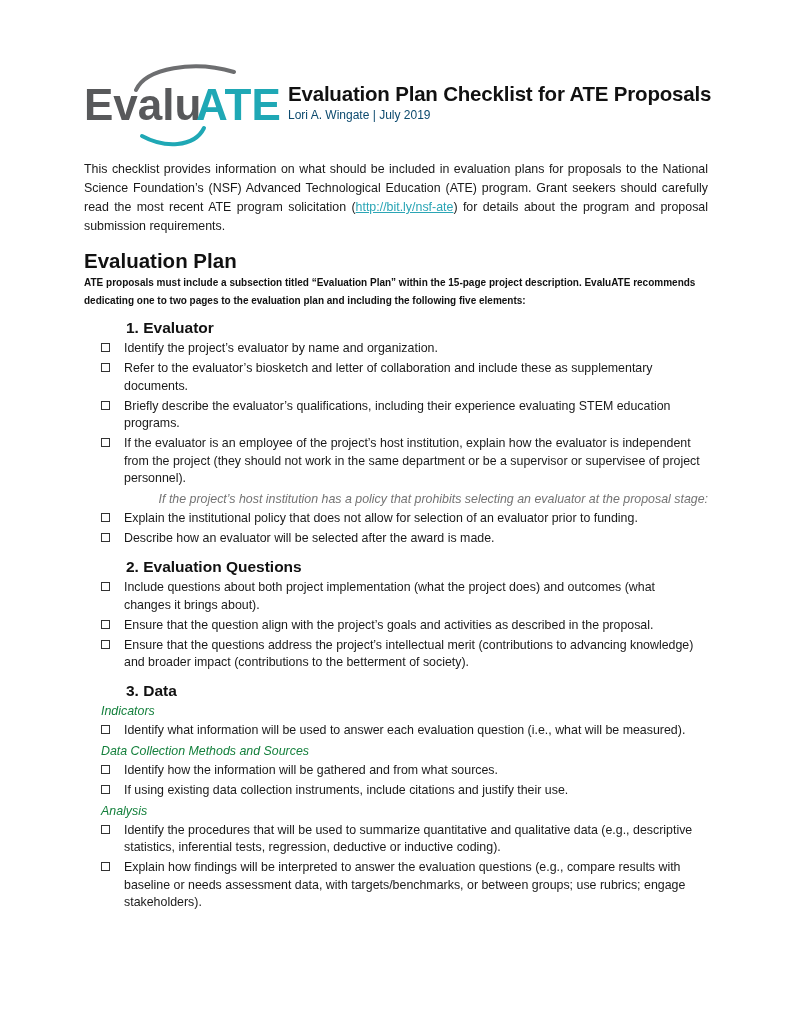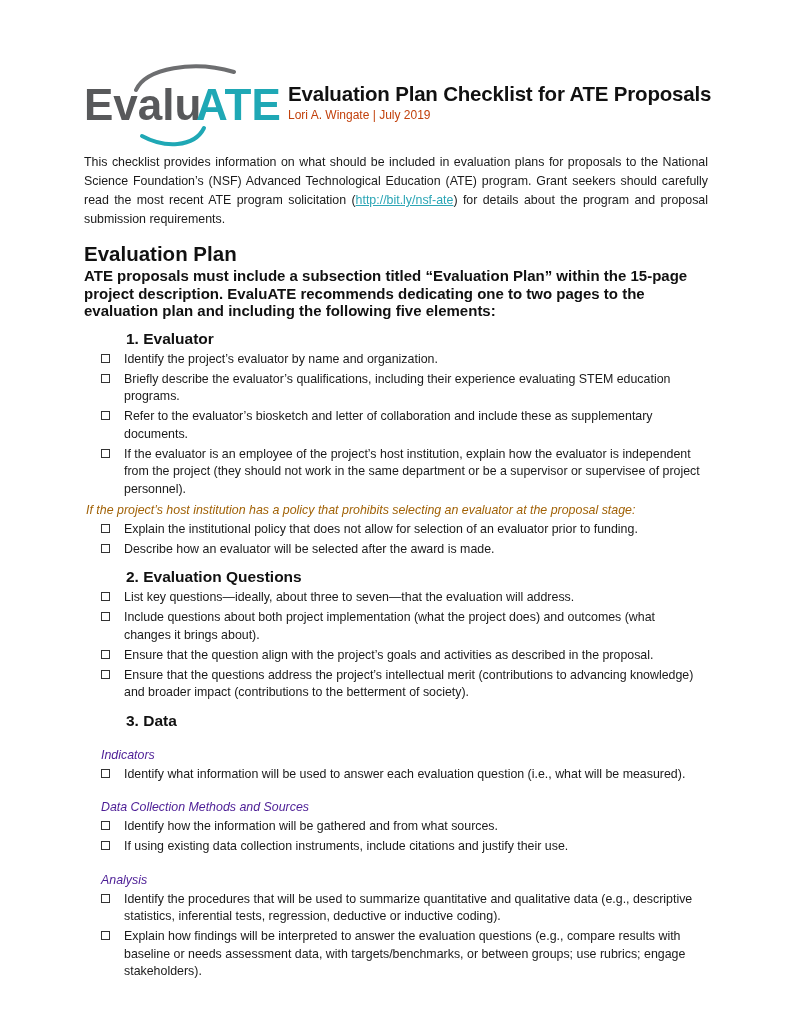--- a/index.html
+++ b/index.html
@@ -7,43 +7,43 @@
       width: 791px; height: 1024px; position: relative; overflow: hidden;
       font-family: "Liberation Sans", sans-serif; color: #1a1a1a;
     }
     .page { position: absolute; left: 84px; top: 62px; width: 624px; }
 
     .header { position: relative; height: 88px; }
     .logo { position: absolute; left: 0; top: 0; width: 196px; height: 86px; }
     .logo svg { width: 196px; height: 86px; display: block; }
     .title-block { position: absolute; left: 204px; top: 20px; }
     .doc-title { font-size: 20.5px; font-weight: bold; color: #111; letter-spacing: -0.2px; white-space: nowrap; }
-    .doc-byline { font-size: 12px; color: #c2410c; margin-top: 2px; white-space: nowrap; }
+    .doc-byline { font-size: 12px; color: #0c4a6e; margin-top: 2px; white-space: nowrap; }
 
     .intro {
-      margin-top: 3px; font-size: 12.4px; line-height: 19px; text-align: justify; color: #1a1a1a;
+      margin-top: 10px; font-size: 12.4px; line-height: 19px; text-align: justify; color: #1a1a1a;
     }
     .intro a { color: #2aa5b5; text-decoration: underline; }
 
     .section-title { font-size: 20.5px; font-weight: bold; margin-top: 4px; line-height: 26px; color: #111; }
-    .section-lead { font-size: 15px; font-weight: bold; line-height: 17.5px; color: #111; }
+    .section-lead { font-size: 10px; font-weight: bold; line-height: 17.5px; color: #111; }
 
     .sub-title { font-size: 15.5px; font-weight: bold; margin-top: 9px; line-height: 20px; color: #111; margin-left: 42px; }
 
     .items { margin: 2px 8px 0 0; padding: 0; list-style: none; }
     .item {
       position: relative; padding-left: 40px; font-size: 12.4px; line-height: 17.5px;
       margin-bottom: 2.5px; color: #1a1a1a;
     }
     .cbx {
       position: absolute; left: 17px; top: 3px; width: 9px; height: 9px;
       border: 1px solid #333; box-sizing: border-box; background: #fff; cursor: pointer;
     }
-    .note { font-size: 12.4px; font-style: italic; line-height: 18px; padding-left: 2px; margin-bottom: 2px; color: #a16207; }
-    .group-label { font-size: 12.4px; font-style: italic; line-height: 18px; padding-left: 17px; margin-top: 15px; color: #4c1d95; }
+    .note { font-size: 12.4px; font-style: italic; line-height: 18px; padding-left: 2px; margin-bottom: 2px; color: #737373; text-align: right; }
+    .group-label { font-size: 12.4px; font-style: italic; line-height: 18px; padding-left: 17px; margin-top: 1px; color: #15803d; }
   </style>
 </head>
 <body>
 
 <div class="page">
 
   <div class="header">
     <div class="logo">
       <svg viewBox="0 0 196 86" xmlns="http://www.w3.org/2000/svg">
         <path d="M52 28 C 62 6, 110 -2, 150 10" fill="none" stroke="#6d6e70" stroke-width="4" stroke-linecap="round"></path>
@@ -61,33 +61,33 @@
   <p class="intro">
     <span>This checklist provides information on what should be included in evaluation plans for proposals to the National Science Foundation’s (NSF) Advanced Technological Education (ATE) program. Grant seekers should carefully read the most recent ATE program solicitation (</span><a>http://bit.ly/nsf-ate</a><span>) for details about the program and proposal submission requirements.</span>
   </p>
 
   <div class="section-title">Evaluation Plan</div>
   <div class="section-lead">ATE proposals must include a subsection titled “Evaluation Plan” within the 15-page project description. EvaluATE recommends dedicating one to two pages to the evaluation plan and including the following five elements:</div>
 
   <div class="sub-title">1. Evaluator</div>
   <ul class="items">
     <li class="item"><span class="cbx"></span><span>Identify the project’s evaluator by name and organization.</span></li>
+    <li class="item"><span class="cbx"></span><span>Refer to the evaluator’s biosketch and letter of collaboration and include these as supplementary documents.</span></li>
     <li class="item"><span class="cbx"></span><span>Briefly describe the evaluator’s qualifications, including their experience evaluating STEM education programs.</span></li>
-    <li class="item"><span class="cbx"></span><span>Refer to the evaluator’s biosketch and letter of collaboration and include these as supplementary documents.</span></li>
     <li class="item"><span class="cbx"></span><span>If the evaluator is an employee of the project’s host institution, explain how the evaluator is independent from the project (they should not work in the same department or be a supervisor or supervisee of project personnel).</span></li>
   </ul>
   <div class="note">If the project’s host institution has a policy that prohibits selecting an evaluator at the proposal stage:</div>
   <ul class="items">
     <li class="item"><span class="cbx"></span><span>Explain the institutional policy that does not allow for selection of an evaluator prior to funding.</span></li>
     <li class="item"><span class="cbx"></span><span>Describe how an evaluator will be selected after the award is made.</span></li>
   </ul>
 
   <div class="sub-title">2. Evaluation Questions</div>
   <ul class="items">
-    <li class="item"><span class="cbx"></span><span>List key questions—ideally, about three to seven—that the evaluation will address.</span></li>
+    <li class="item"><span class="cbx"></span></li>
     <li class="item"><span class="cbx"></span><span>Include questions about both project implementation (what the project does) and outcomes (what changes it brings about).</span></li>
     <li class="item"><span class="cbx"></span><span>Ensure that the question align with the project’s goals and activities as described in the proposal.</span></li>
     <li class="item"><span class="cbx"></span><span>Ensure that the questions address the project’s intellectual merit (contributions to advancing knowledge) and broader impact (contributions to the betterment of society).</span></li>
   </ul>
 
   <div class="sub-title">3. Data</div>
 
   <div class="group-label">Indicators</div>
   <ul class="items">
     <li class="item"><span class="cbx"></span><span>Identify what information will be used to answer each evaluation question (i.e., what will be measured).</span></li>

